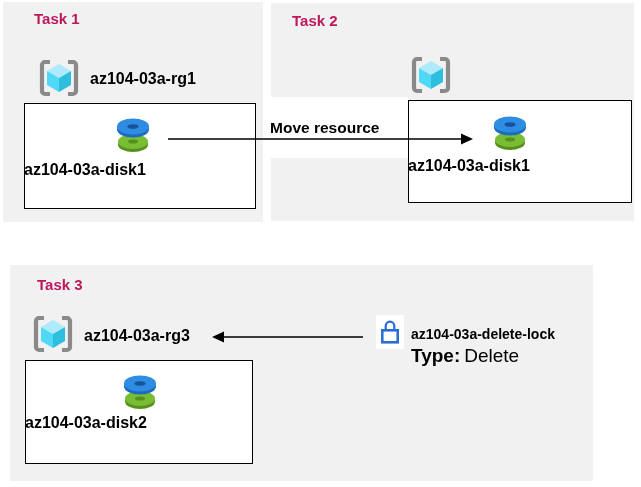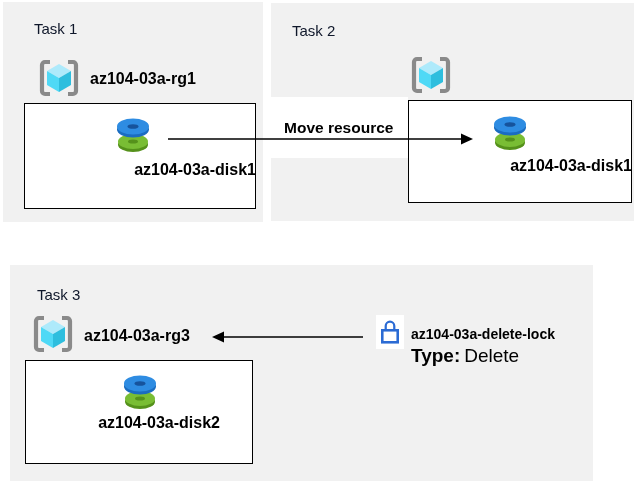--- a/index.html
+++ b/index.html
@@ -2,23 +2,23 @@
 <html><head>
 <meta charset="utf-8">
 <style>
   html,body{margin:0;padding:0;background:#fff;}
   .canvas{position:relative;width:641px;height:487px;background:#fff;overflow:hidden;
           font-family:"Liberation Sans",sans-serif;color:#000;}
   .abs{position:absolute;}
   .panel{background:#f1f1f1;}
   .notch{background:#ffffff;}
   .inner{background:#ffffff;border:1.5px solid #000;box-sizing:border-box;}
-  .title{font-weight:400;font-size:15px;color:#0f172a;white-space:nowrap;margin-top:10px;}
+  .title{font-weight:700;font-size:15px;color:#be185d;white-space:nowrap;}
   .lbl{font-weight:700;font-size:16px;white-space:nowrap;}
-  .inlbl{font-weight:700;font-size:16px;text-align:right;white-space:nowrap;}
+  .inlbl{font-weight:700;font-size:16px;text-align:left;white-space:nowrap;}
   .locklbl{font-weight:700;font-size:14px;white-space:nowrap;}
   .locktype{font-size:19px;white-space:nowrap;}
   .locktype .t{font-weight:700;}
   .locktype .v{font-weight:400;margin-left:4px;}
   .movelbl{font-weight:700;font-size:15.5px;white-space:nowrap;}
   .lockbox{background:#fff;display:flex;align-items:center;justify-content:center;}
   svg{display:block;}
   .overlay{pointer-events:none;z-index:20;}
   .z1{z-index:1}.z2{z-index:2}.z3{z-index:3}.z4{z-index:4}
 </style>
@@ -57,21 +57,21 @@
       <ellipse cx="23" cy="31.5" rx="15" ry="7.5" fill="#55911b"></ellipse>
       <ellipse cx="23" cy="28.5" rx="15" ry="7.5" fill="#79bd34"></ellipse>
       <ellipse cx="23" cy="28.5" rx="5" ry="2" fill="#55911b"></ellipse>
       <ellipse cx="23" cy="16.5" rx="16" ry="8" fill="#1b6cc0"></ellipse>
       <ellipse cx="23" cy="13.5" rx="16" ry="8" fill="#2e8ce2"></ellipse>
       <ellipse cx="23" cy="13.5" rx="5.5" ry="2.3" fill="#16539c"></ellipse>
     </svg>
   </div>
   <div class="abs inlbl z4" style="left:24px;top:161px;width:232px;">az104-03a-disk1</div>
 
-  <div class="abs movelbl z4" style="left:284px;top:119px;">Move resource</div>
+  <div class="abs movelbl z4" style="left:270px;top:119px;">Move resource</div>
 
   <div class="abs z4" style="left:410px;top:54px;width:42px;height:42px;">
     <svg width="42" height="42" viewBox="0 0 42 42">
       <path d="M12 5 H7 a3 3 0 0 0 -3 3 V34 a3 3 0 0 0 3 3 H12" fill="none" stroke="#8a8a8a" stroke-width="4.2"></path>
       <path d="M30 5 H35 a3 3 0 0 1 3 3 V34 a3 3 0 0 1 -3 3 H30" fill="none" stroke="#8a8a8a" stroke-width="4.2"></path>
       <polygon points="21,7 33,14 21,21 9,14" fill="#aeeafb"></polygon>
       <polygon points="9,14 21,21 21,35 9,28" fill="#4fd9f6"></polygon>
       <polygon points="33,14 21,21 21,35 33,28" fill="#2ebede"></polygon>
     </svg>
   </div>

